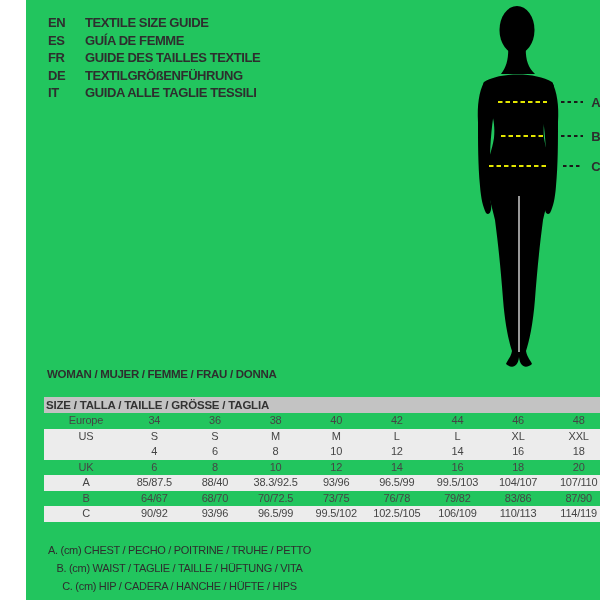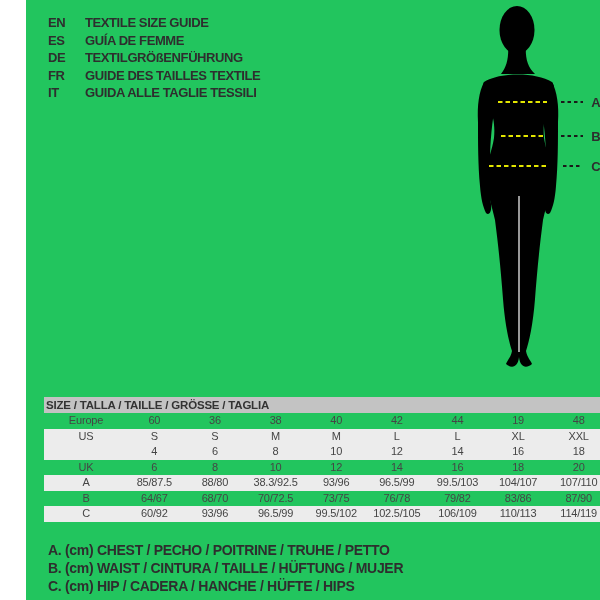--- a/index.html
+++ b/index.html
@@ -24,43 +24,43 @@
   .table-header {
     height:16px; line-height:16px; background:var(--header-bg,#c3c3c3);
     font-weight:700; padding-left:2px; color:#333; font-size:11.5px;
   }
   .trow { display:flex; height:15.5px; line-height:15.5px; color:#454545; }
   .trow.shaded { background:var(--shaded,#ececec); }
   .tlabel { width:80px; padding-left:4px; box-sizing:border-box; text-align:center; }
   .tcell { flex:1; text-align:center; }
   
   .legend { position:absolute; left:22px; top:541px; }
-  .legend-line { font-size:14px; font-weight:700; letter-spacing:-0.3px; line-height:18px; color:#2e2e2e; white-space:nowrap; }
+  .legend-line { font-size:11px; font-weight:400; letter-spacing:-0.3px; line-height:18px; color:#2e2e2e; white-space:nowrap;text-align:center; }
 </style>
 </head>
 <body>
 
 <div class="canvas">
 
   <div class="lang-block">
     <div class="lang-row">
       <span class="lang-code">EN</span>
       <span class="lang-text">TEXTILE SIZE GUIDE</span>
     </div>
     <div class="lang-row">
       <span class="lang-code">ES</span>
       <span class="lang-text">GUÍA DE FEMME</span>
     </div>
     <div class="lang-row">
+      <span class="lang-code">FR</span>
+      <span class="lang-text">GUIDE DES TAILLES TEXTILE</span>
+    </div>
+    <div class="lang-row">
       <span class="lang-code">DE</span>
       <span class="lang-text">TEXTILGRÖßENFÜHRUNG</span>
-    </div>
-    <div class="lang-row">
-      <span class="lang-code">FR</span>
-      <span class="lang-text">GUIDE DES TAILLES TEXTILE</span>
     </div>
     <div class="lang-row">
       <span class="lang-code">IT</span>
       <span class="lang-text">GUIDA ALLE TAGLIE TESSILI</span>
     </div>
   </div>
 
   <svg class="figure-svg" viewBox="0 0 170 380">
     <g fill="#000000">
       <ellipse cx="61" cy="30" rx="17.5" ry="24"></ellipse>
@@ -84,33 +84,34 @@
     <line x1="33" y1="166" x2="93" y2="166" stroke="#e3e600" stroke-width="2.2" stroke-dasharray="4.5 3"></line>
     <line x1="105" y1="102" x2="127" y2="102" stroke="#1a1a1a" stroke-width="2.2" stroke-dasharray="3.5 3"></line>
     <line x1="105" y1="136" x2="127" y2="136" stroke="#1a1a1a" stroke-width="2.2" stroke-dasharray="3.5 3"></line>
     <line x1="107" y1="166" x2="125" y2="166" stroke="#1a1a1a" stroke-width="2.2" stroke-dasharray="3.5 3"></line>
   </svg>
 
   <span class="measure-label ml-a">A</span>
   <span class="measure-label ml-b">B</span>
   <span class="measure-label ml-c">C</span>
 
+  <div class="section-title">WOMAN / MUJER / FEMME / FRAU / DONNA</div>
 
   <div class="size-table">
     <div class="table-header">SIZE / TALLA / TAILLE / GRÖSSE / TAGLIA</div>
     <div id="table-rows">
         <div class="trow">
           <div class="tlabel">Europe</div>
-          <div class="tcell">60</div>
+          <div class="tcell">34</div>
           <div class="tcell">36</div>
           <div class="tcell">38</div>
           <div class="tcell">40</div>
           <div class="tcell">42</div>
           <div class="tcell">44</div>
-          <div class="tcell">19</div>
+          <div class="tcell">46</div>
           <div class="tcell">48</div>
         </div>
         <div class="trow shaded">
           <div class="tlabel">US</div>
           <div class="tcell">S</div>
           <div class="tcell">S</div>
           <div class="tcell">M</div>
           <div class="tcell">M</div>
           <div class="tcell">L</div>
           <div class="tcell">L</div>
@@ -135,52 +136,52 @@
           <div class="tcell">10</div>
           <div class="tcell">12</div>
           <div class="tcell">14</div>
           <div class="tcell">16</div>
           <div class="tcell">18</div>
           <div class="tcell">20</div>
         </div>
         <div class="trow shaded">
           <div class="tlabel">A</div>
           <div class="tcell">85/87.5</div>
-          <div class="tcell">88/80</div>
+          <div class="tcell">88/40</div>
           <div class="tcell">38.3/92.5</div>
           <div class="tcell">93/96</div>
           <div class="tcell">96.5/99</div>
           <div class="tcell">99.5/103</div>
           <div class="tcell">104/107</div>
           <div class="tcell">107/110</div>
         </div>
         <div class="trow">
           <div class="tlabel">B</div>
           <div class="tcell">64/67</div>
           <div class="tcell">68/70</div>
           <div class="tcell">70/72.5</div>
           <div class="tcell">73/75</div>
           <div class="tcell">76/78</div>
           <div class="tcell">79/82</div>
           <div class="tcell">83/86</div>
           <div class="tcell">87/90</div>
         </div>
         <div class="trow shaded">
           <div class="tlabel">C</div>
-          <div class="tcell">60/92</div>
+          <div class="tcell">90/92</div>
           <div class="tcell">93/96</div>
           <div class="tcell">96.5/99</div>
           <div class="tcell">99.5/102</div>
           <div class="tcell">102.5/105</div>
           <div class="tcell">106/109</div>
           <div class="tcell">110/113</div>
           <div class="tcell">114/119</div>
         </div>
       </div>
   </div>
 
   <div class="legend">
     <div class="legend-line">A. (cm) CHEST / PECHO / POITRINE / TRUHE / PETTO</div>
-    <div class="legend-line">B. (cm) WAIST / CINTURA / TAILLE / HÜFTUNG / MUJER</div>
+    <div class="legend-line">B. (cm) WAIST / TAGLIE / TAILLE / HÜFTUNG / VITA</div>
     <div class="legend-line">C. (cm) HIP / CADERA / HANCHE / HÜFTE / HIPS</div>
   </div>
 
 </div>
 
 </body></html>

